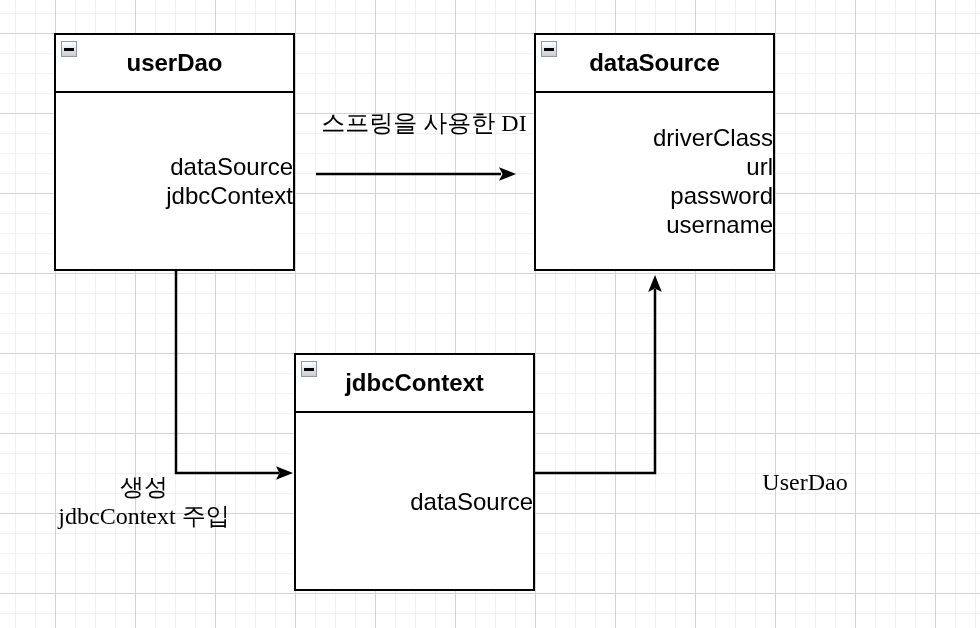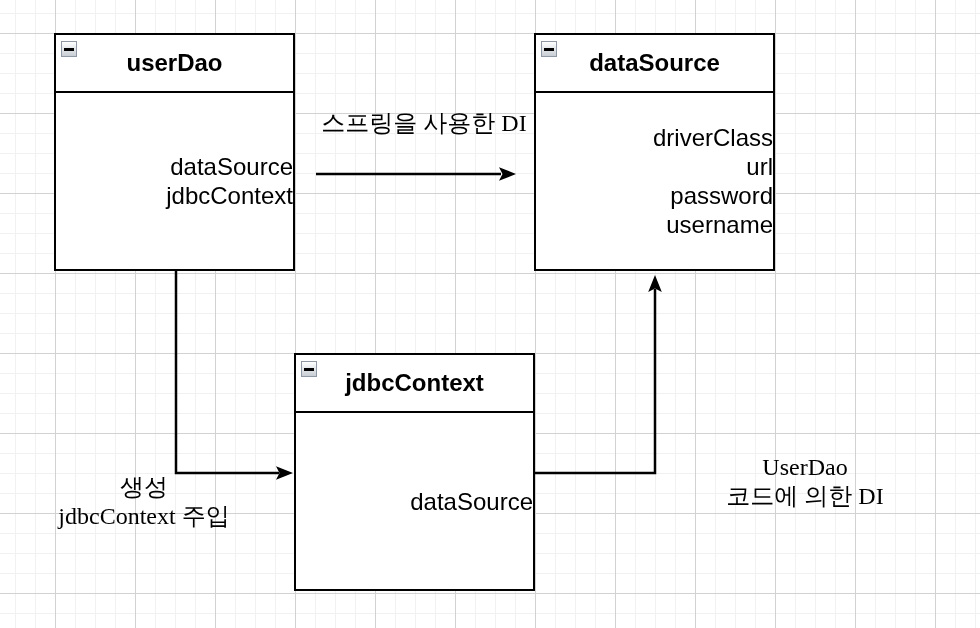--- a/index.html
+++ b/index.html
@@ -160,16 +160,15 @@
 
   <div class="edge-label" style="left:424px; top:123px;">스프링을 사용한 DI</div>
 
   <div class="edge-label" style="left:128px; top:502px;margin-left:16px;">
     <div>생성</div>
     <div>jdbcContext 주입</div>
   </div>
 
   <div class="edge-label" style="left:805px; top:482px;">
     <div>UserDao</div>
-    <div>코드에 의한 DI</div>
   </div>
 
 </div>
 
 </body></html>

